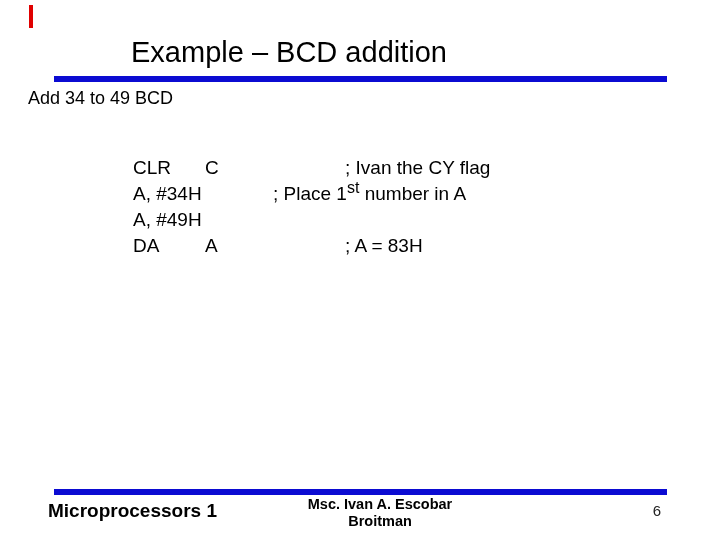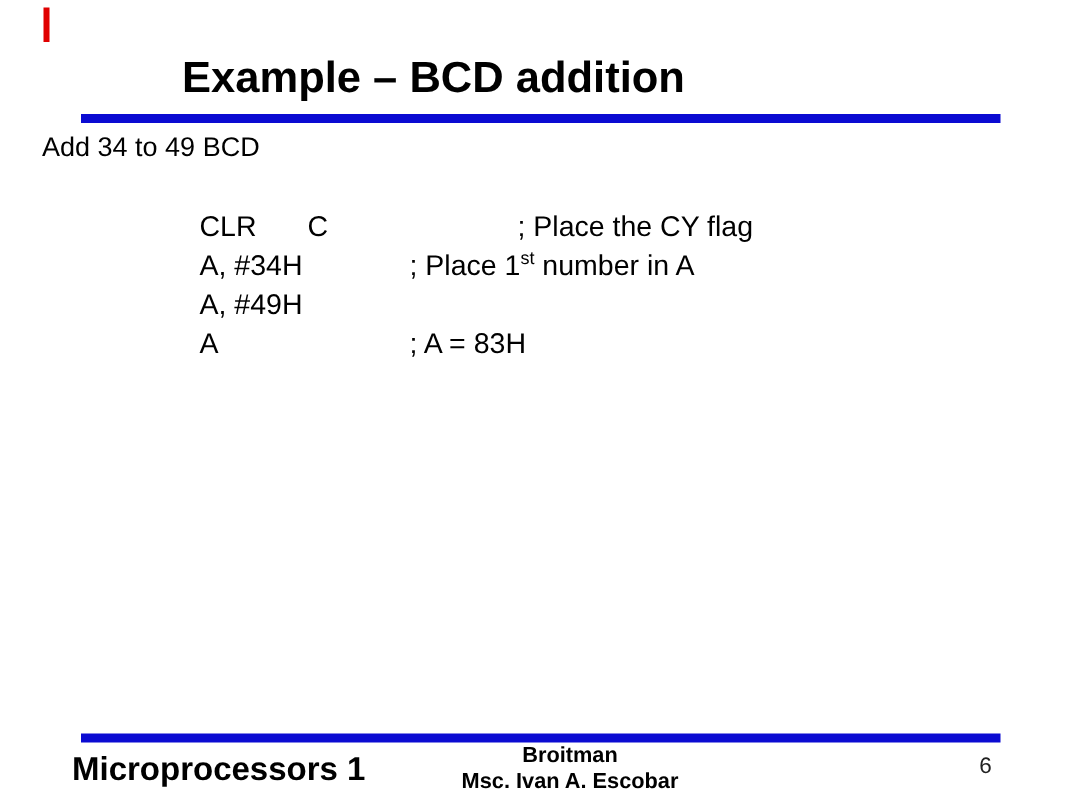--- a/index.html
+++ b/index.html
@@ -22,21 +22,21 @@
     width: 4px;
     height: 23px;
   }
   .slide-title {
     position: absolute;
     top: 36px;
     left: 0;
     width: 578px;
     text-align: center;
     font-size: 29px;
-    font-weight: 700;
+    font-weight: 400;
     letter-spacing: 0px;
     white-space: nowrap;
   }
   .rule {
     position: absolute;
     left: 54px;
     width: 613px;
     height: 6px;
   }
   .rule.title-rule { top: 76px; }
@@ -44,41 +44,41 @@
   .subtitle {
     position: absolute;
     left: 28px;
     top: 88px;
     font-size: 18px;
     font-weight: 400;
   }
   .code-block {
     position: absolute;
     left: 133px;
-    top: 139px;
+    top: 155px;
     font-size: 19px;
     line-height: 26px;
   }
   .code-row {
     display: flex;
     height: 26px;
     white-space: nowrap;
   }
   .col-mnemonic { width: 72px; flex: 0 0 72px; }
   .col-operand  { width: 140px; flex: 0 0 140px; }
   .col-comment  { flex: 0 0 auto; }
   .col-comment sup {
-    font-size: 12px;
+    font-size: 16px;
     line-height: 0;
   }
   .footer-left {
     position: absolute;
     left: 48px;
     top: 500px;
-    font-size: 22px;
+    font-size: 19px;
     font-weight: 700;
     white-space: nowrap;
   }
   .footer-center {
     position: absolute;
     left: 280px;
     top: 496px;
     width: 200px;
     text-align: center;
     font-size: 14.5px;
@@ -105,42 +105,43 @@
 
 <div class="rule title-rule" style="background-color: rgb(11, 11, 210);"></div>
 
 <div class="subtitle">Add 34 to 49 BCD</div>
 
 <div class="code-block">
 
   <div class="code-row">
     <span class="col-mnemonic">CLR</span>
     <span class="col-operand">C</span>
-    <span class="col-comment"><span>; Place the CY flag</span><sup></sup><span></span></span>
+    <span class="col-comment"><span>; Ivan the CY flag</span><sup></sup><span></span></span>
   </div>
 
   <div class="code-row">
     <span class="col-operand">A, #34H</span>
     <span class="col-comment"><span>; Place 1</span><sup>st</sup><span> number in A</span></span>
   </div>
 
   <div class="code-row">
     <span class="col-operand">A, #49H</span>
   </div>
 
 
   <div class="code-row">
+    <span class="col-mnemonic">DA</span>
     <span class="col-operand">A</span>
     <span class="col-comment"><span>; A = 83H</span><sup></sup><span></span></span>
   </div>
 
 </div>
 
 <div class="rule footer-rule" style="background-color: rgb(11, 11, 210);"></div>
 
 <div class="footer-left">Microprocessors 1</div>
 
 <div class="footer-center">
+  <div>Msc. Ivan A. Escobar</div>
   <div>Broitman</div>
-  <div>Msc. Ivan A. Escobar</div>
 </div>
 
 <div class="page-number">6</div>
 
 </body></html>

